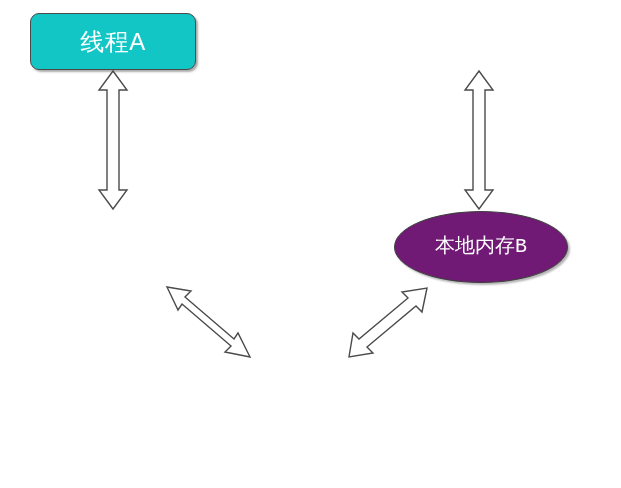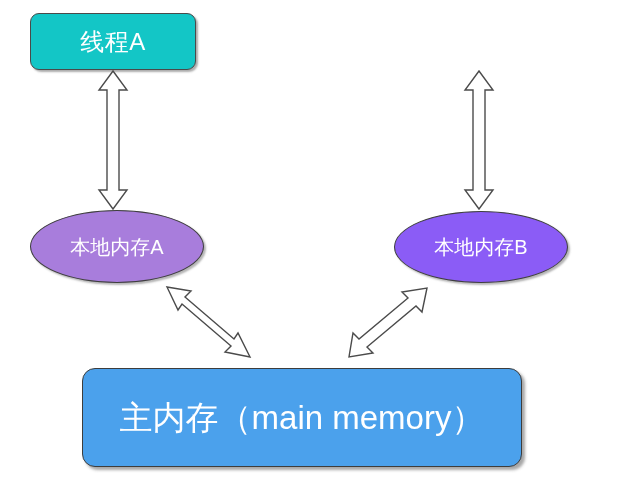--- a/index.html
+++ b/index.html
@@ -106,31 +106,25 @@
 </head>
 <body style="background: rgb(255, 255, 255);">
 
 <div id="canvas">
 
   <div id="thread-a" class="thread-box" style="background: rgb(19, 198, 198);">
     <span class="label" style="color: rgb(255, 255, 255);">线程A</span>
   </div>
 
 
-  <div id="local-memory-a" class="memory-ellipse" style="background: rgb(168, 125, 220);">
-    <span class="label" style="color: rgb(255, 255, 255);">本地内存A</span>
-  </div>
 
-  <div id="local-memory-b" class="memory-ellipse" style="background: #8b5cf6;">
+  <div id="local-memory-b" class="memory-ellipse" style="background: #701a75; font-family: Liberation Mono, monospace;">
     <span class="label" style="color: rgb(255, 255, 255);">本地内存B</span>
   </div>
 
-  <div id="main-memory" style="background: rgb(75, 161, 236);">
-    <span class="label" style="color: rgb(255, 255, 255);">主内存（main memory）</span>
-  </div>
 
   <svg id="arrow-layer" viewBox="0 0 621 488">
 
     <polygon class="arrow-shape" points="113,71
                      127,90
                      119,90
                      119,190
                      127,190
                      113,209
                      99,190

